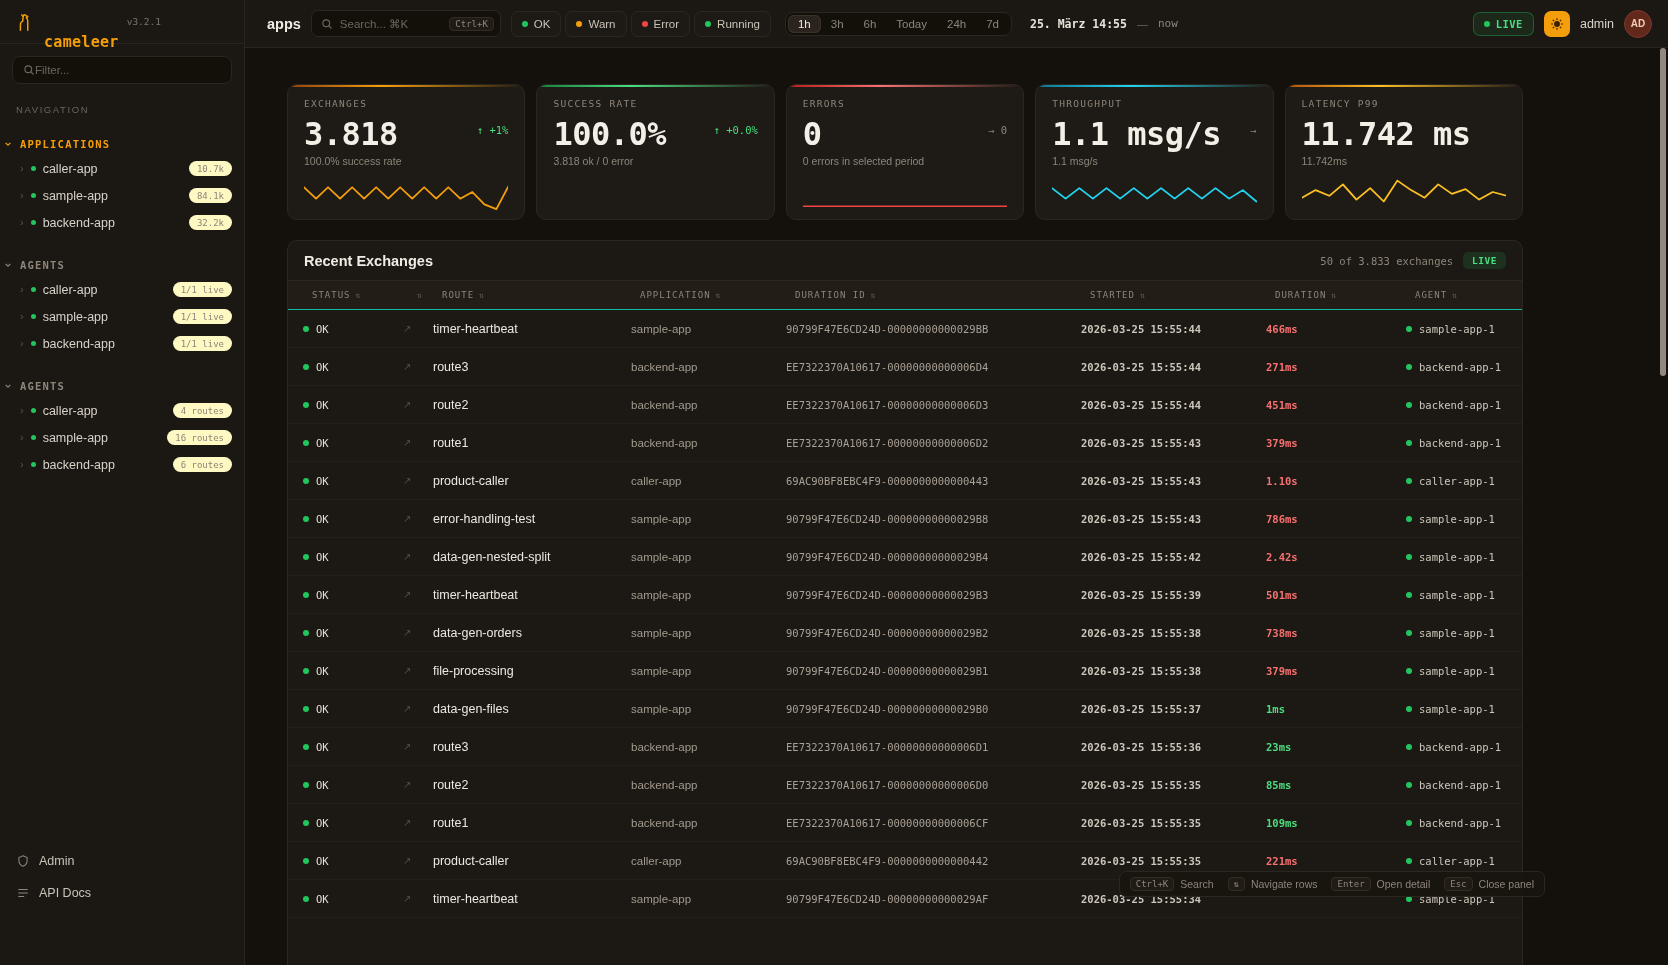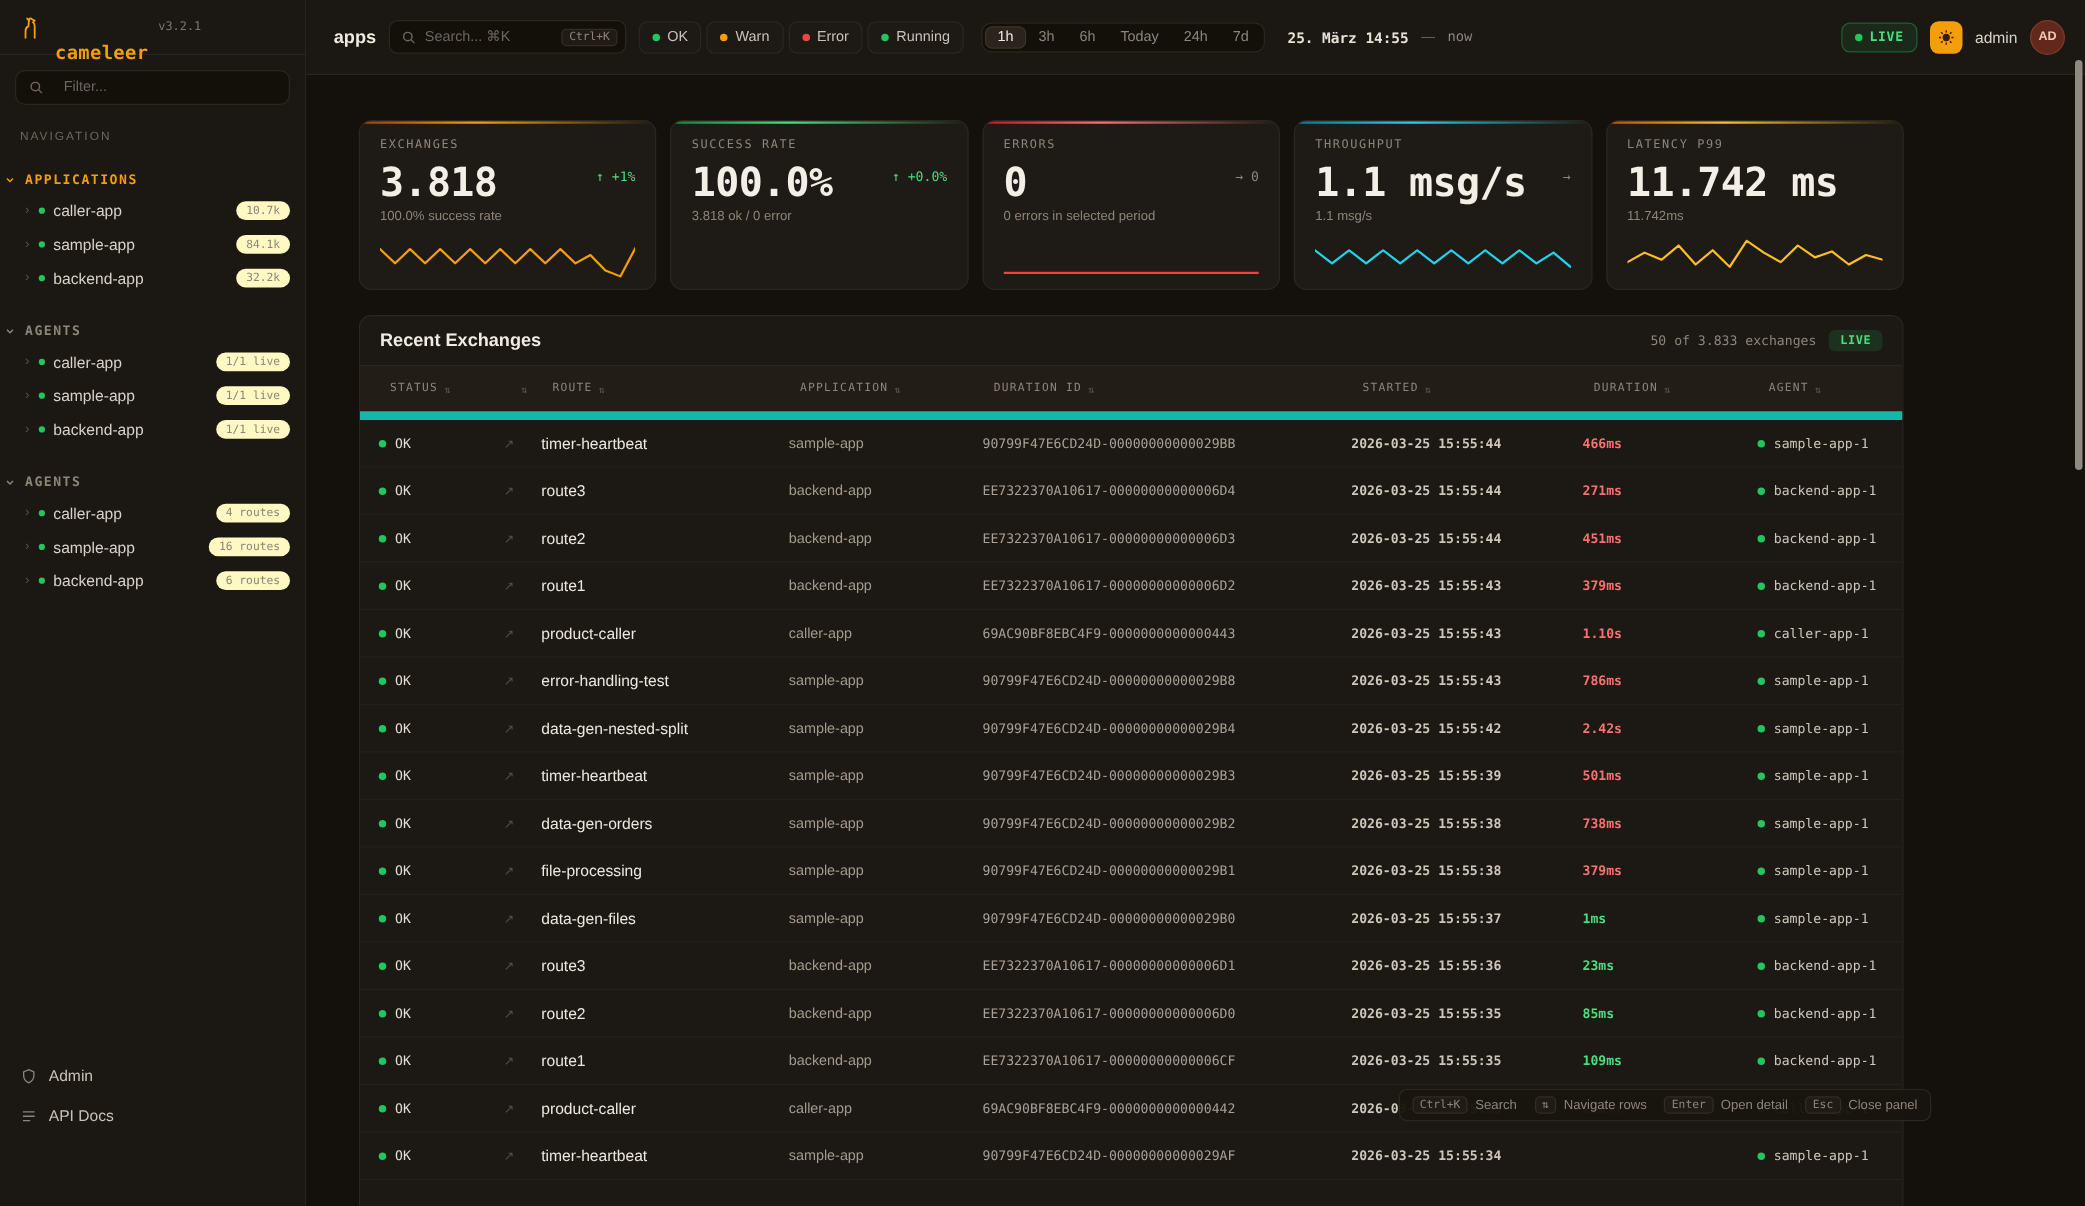--- a/index.html
+++ b/index.html
@@ -8,21 +8,21 @@
 
   .app { display:flex; height:100%; }
 
   
   .sidebar { width:245px; flex-shrink:0; background:#1b1712; border-right:1px solid #2a2420;
     display:flex; flex-direction:column; }
   .logo-row { height:44px; display:flex; align-items:center; gap:8px; padding:0 14px;
     border-bottom:1px solid #2a2420; flex-shrink:0; }
   .brand-name { font-family:"DejaVu Sans Mono", monospace; font-weight:700; font-size:15px; color:#f59e0b; letter-spacing:.3px;margin-top:40px; }
   .brand-ver { font-family:"DejaVu Sans Mono", monospace; font-size:9.5px; color:#7d756b; }
-  .filterbox { margin:12px; display:flex; align-items:center; gap:16px; height:28px; padding:0 10px;
+  .filterbox { margin:12px; display:flex; align-items:center; gap:0; height:28px; padding:0 10px;
     background:#131009; border:1px solid #2b2620; border-radius:8px; }
   .filterbox input { flex:1; min-width:0; background:none; border:none; outline:none; color:#d8d2c9;
     font-size:11.5px; font-family:inherit; }
   .filterbox input::placeholder { color:#6e665c; }
   .nav-heading { padding:8px 16px 0; font-size:9.5px; letter-spacing:1.6px; color:#6e665c; }
   .side-section { margin-top:18px; }
   .side-sec-title { display:flex; align-items:center; gap:8px; padding:5px 4px;
     font-family:"DejaVu Sans Mono", monospace; font-size:10.5px; font-weight:700; letter-spacing:1.2px; color:#8d857a; cursor:pointer; }
   .side-sec-title.accent { color:#f59e0b; }
   .side-item { display:flex; align-items:center; gap:7px; height:27px; padding:0 12px 0 20px; cursor:pointer; }
@@ -30,21 +30,21 @@
   .sdot { width:5px; height:5px; border-radius:50%; background:#22c55e; flex-shrink:0; }
   .slabel { font-size:12.5px; color:#d8d2c9; }
   .side-badge { margin-left:auto; font-family:"DejaVu Sans Mono", monospace; font-size:9px; color:#8d857a;
     background:#fef9c3; border-radius:999px; padding:2.5px 8px; }
   .side-footer { margin-top:auto; padding-bottom:56px; }
   .side-footer-item { display:flex; align-items:center; gap:9px; height:32px; padding:0 16px;
     font-size:12.5px; color:#c9c2b8; cursor:pointer; }
 
   
   .main { flex:1; display:flex; flex-direction:column; background:#14110c; min-width:0; }
-  .topbar { display:flex; align-items:center; gap:10px; height:60px; padding:0 16px 0 22px;
+  .topbar { display:flex; align-items:center; gap:10px; height:48px; padding:0 16px 0 22px;
     background:#1b1712; border-bottom:1px solid #2a2420; flex-shrink:0; }
   .section-label { font-size:14.5px; font-weight:700; color:#f0ebe3; }
   .searchbox { display:flex; align-items:center; gap:7px; width:190px; height:27px; padding:0 6px 0 9px;
     background:#131009; border:1px solid #2b2620; border-radius:7px; }
   .searchbox input { flex:1; min-width:0; background:none; border:none; outline:none; color:#d8d2c9;
     font-size:11.5px; font-family:inherit; }
   .searchbox input::placeholder { color:#6e665c; }
   .kbd { font-family:"DejaVu Sans Mono", monospace; font-size:9px; color:#8d857a; background:#201b15;
     border:1px solid #332d26; border-radius:4px; padding:1px 5px; white-space:nowrap;text-align:right; }
   .pills { display:flex; gap:4px; }
@@ -87,21 +87,21 @@
   .table-card { width:1236px; margin-top:20px; background:#1c1813; border:1px solid #2b2620;
     border-bottom:none; border-radius:10px 10px 0 0; flex:1; overflow:hidden; display:flex; flex-direction:column; }
   .table-head { display:flex; align-items:center; justify-content:space-between; padding:11px 16px; flex-shrink:0; }
   .table-title { font-size:14.5px; font-weight:700; color:#f0ebe3; }
   .table-meta { display:flex; align-items:center; gap:10px; }
   .table-summary { font-family:"DejaVu Sans Mono", monospace; font-size:10.5px; color:#8d857a; }
   .live-badge { background:rgba(34,197,94,.15); color:#4ade80; font-family:"DejaVu Sans Mono", monospace;
     font-size:9.5px; font-weight:700; padding:3px 9px; border-radius:5px; letter-spacing:.5px; }
   .grid-row { display:grid; grid-template-columns:100px 30px 198px 155px 295px 185px 140px 1fr;
     align-items:center; padding:0 15px; }
-  .cols { height:44px; background:#221d17; border-top:1px solid #2b2620; border-bottom:7px solid #14b8a6; flex-shrink:0;padding-left:24px; }
+  .cols { height:30px; background:#221d17; border-top:1px solid #2b2620; border-bottom:1px solid #14b8a6; flex-shrink:0;padding-left:24px; }
   .col-label { font-family:"DejaVu Sans Mono", monospace; font-size:9px; letter-spacing:1px; color:#8d857a;
     display:flex; gap:5px; align-items:center; cursor:pointer; }
   .sort { font-size:8px; opacity:.55; }
   .t-row { height:38px; border-bottom:1px solid #241f19; cursor:pointer; }
   .c-status { display:flex; align-items:center; gap:7px; font-family:"DejaVu Sans Mono", monospace;
     font-size:10.5px; color:#e3ddd4; }
   .c-icon { color:#564f45; font-size:10px; }
   .c-route { font-size:12.5px; font-weight:500; color:#ece7df; }
   .c-app { font-size:11.5px; color:#a39b8f; }
   .c-id { font-family:"DejaVu Sans Mono", monospace; font-size:10.5px; color:#a8a096; }

